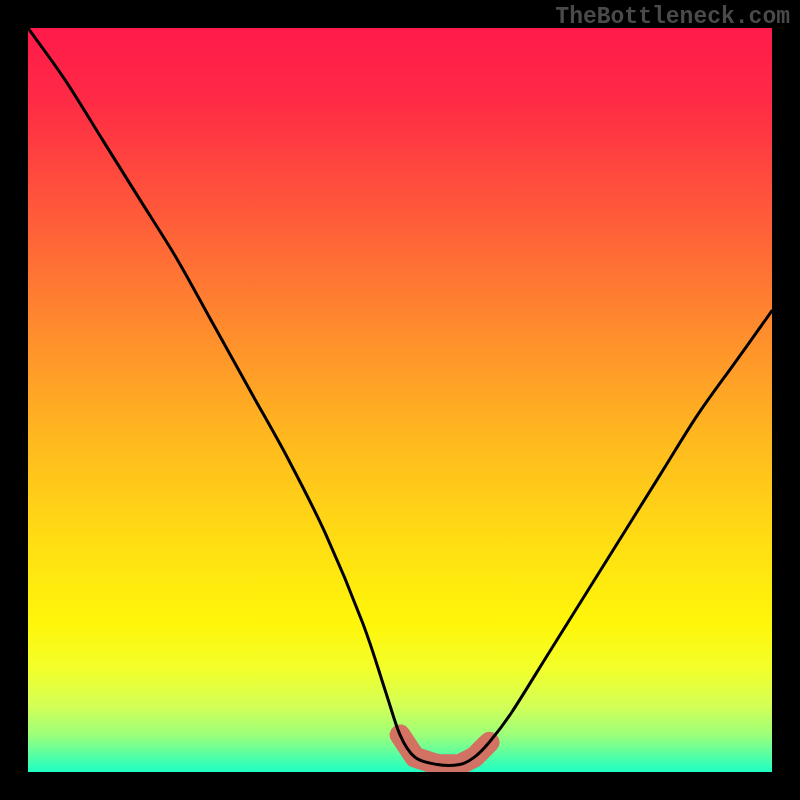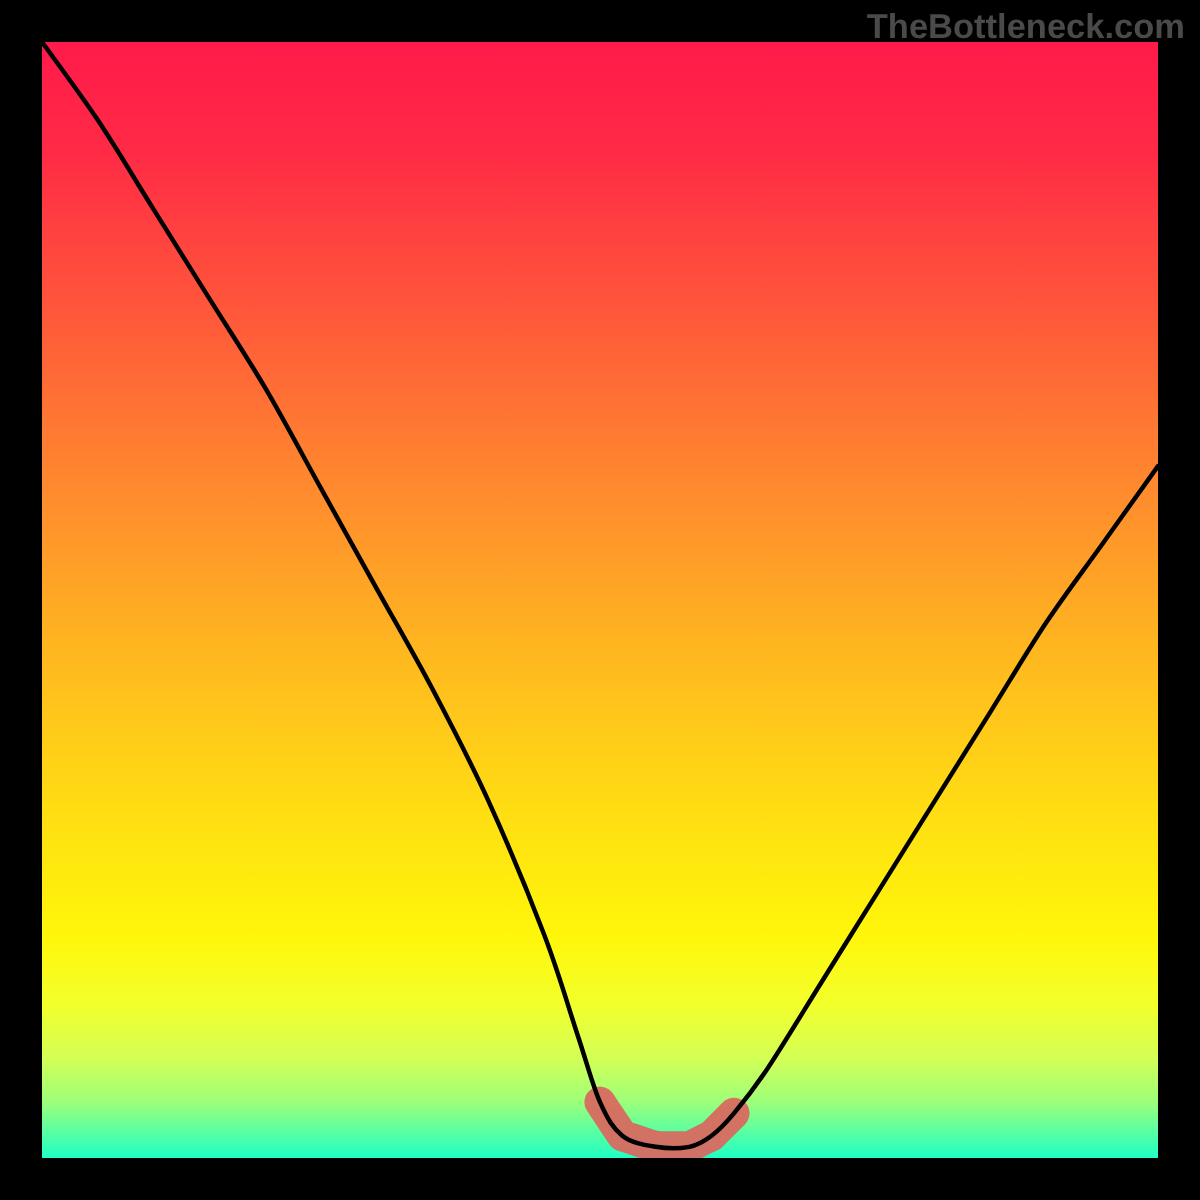--- a/index.html
+++ b/index.html
@@ -30,21 +30,21 @@
     position: absolute;
     left: 0;
     top: 0;
     width: 100%;
     height: 100%;
   }
   .attribution {
     position: absolute;
     top: 4px;
     right: 10px;
-    font-family: Liberation Sans, sans-serif;
+    font-family: Liberation Mono, monospace;
     font-size: 23px;
     font-weight: bold;
     color: #4a4a4a;
     letter-spacing: 0px;
   }
   svg.curve {
     position: absolute;
     left: 0;
     top: 0;
     width: 100%;

